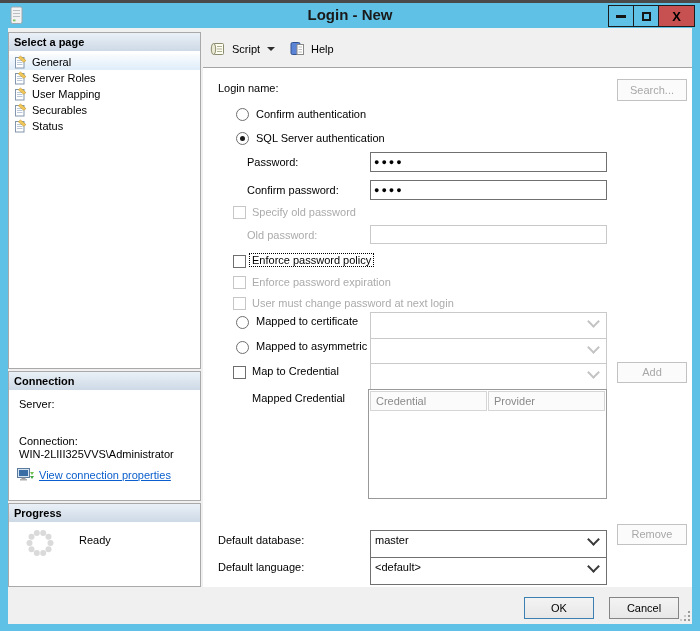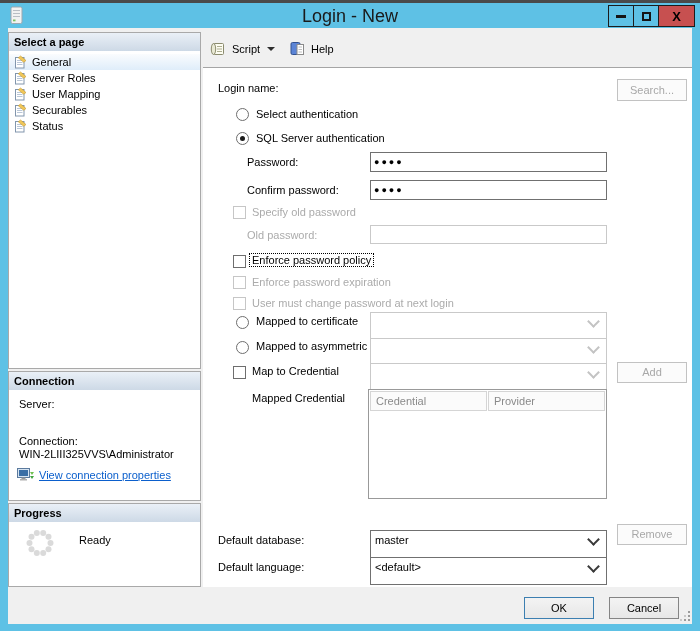--- a/index.html
+++ b/index.html
@@ -1,21 +1,21 @@
 <!DOCTYPE html>
 <html><head>
 <meta charset="utf-8">
 <style>
   html,body{margin:0;padding:0;background:#777;}
   .window{position:relative;width:700px;height:631px;background:#5EC1E5;
     font-family:"Liberation Sans","DejaVu Sans",sans-serif;font-size:11px;color:#000;overflow:hidden;}
   .topstrip{position:absolute;left:0;top:0;width:700px;height:3px;background:#4A4A4A;}
   
   .titlebar{position:absolute;left:0;top:3px;width:700px;height:25px;}
-  .title{position:absolute;left:0;top:3px;width:100%;text-align:center;font-size:18px;color:#1A1A1A;}
+  .title{position:absolute;left:0;top:3px;width:100%;text-align:center;font-size:15px;color:#1A1A1A;font-weight:bold;}
   .appicon{position:absolute;left:10px;top:3px;width:13px;height:19px;}
   .winbtn{position:absolute;top:2px;height:22px;border:1px solid #1C1C1C;box-sizing:border-box;
     display:flex;align-items:center;justify-content:center;cursor:pointer;}
   .btn-min{left:608px;width:26px;}
   .btn-max{left:633px;width:26px;}
   .btn-close{left:658px;width:37px;background:#C75050;font-weight:bold;font-size:13px;}
   .glyph-min{width:10px;height:3px;background:#151515;}
   .glyph-max{width:9px;height:9px;border:2px solid #151515;box-sizing:border-box;background:transparent;}
   
   .content{position:absolute;left:8px;top:28px;width:684px;height:596px;background:#F0F0F0;}
@@ -198,21 +198,21 @@
         <span>Help</span>
       </div>
     </div>
 
     <div class="main" style="left:195px;top:40px;width:489px;height:519px;">
 
       <div class="lbl" style="left:15px;top:14px;">Login name:</div>
       <div class="btn disbtn" style="left:414px;top:11px;width:70px;height:22px;">Search...</div>
 
       <span class="rad" style="left:33px;top:40px;"></span>
-      <div class="lbl" style="left:53px;top:40px;">Select authentication</div>
+      <div class="lbl" style="left:53px;top:40px;">Confirm authentication</div>
 
       <span class="rad sel" style="left:33px;top:64px;"></span>
       <div class="lbl" style="left:53px;top:64px;">SQL Server authentication</div>
 
       <div class="lbl" style="left:44px;top:88px;">Password:</div>
       <input class="txt pwd" style="left: 167px; top: 84px; width: 237px;" value="●●●●">
 
       <div class="lbl" style="left:44px;top:116px;">Confirm password:</div>
       <input class="txt pwd" style="left: 167px; top: 112px; width: 237px;" value="●●●●">
 

